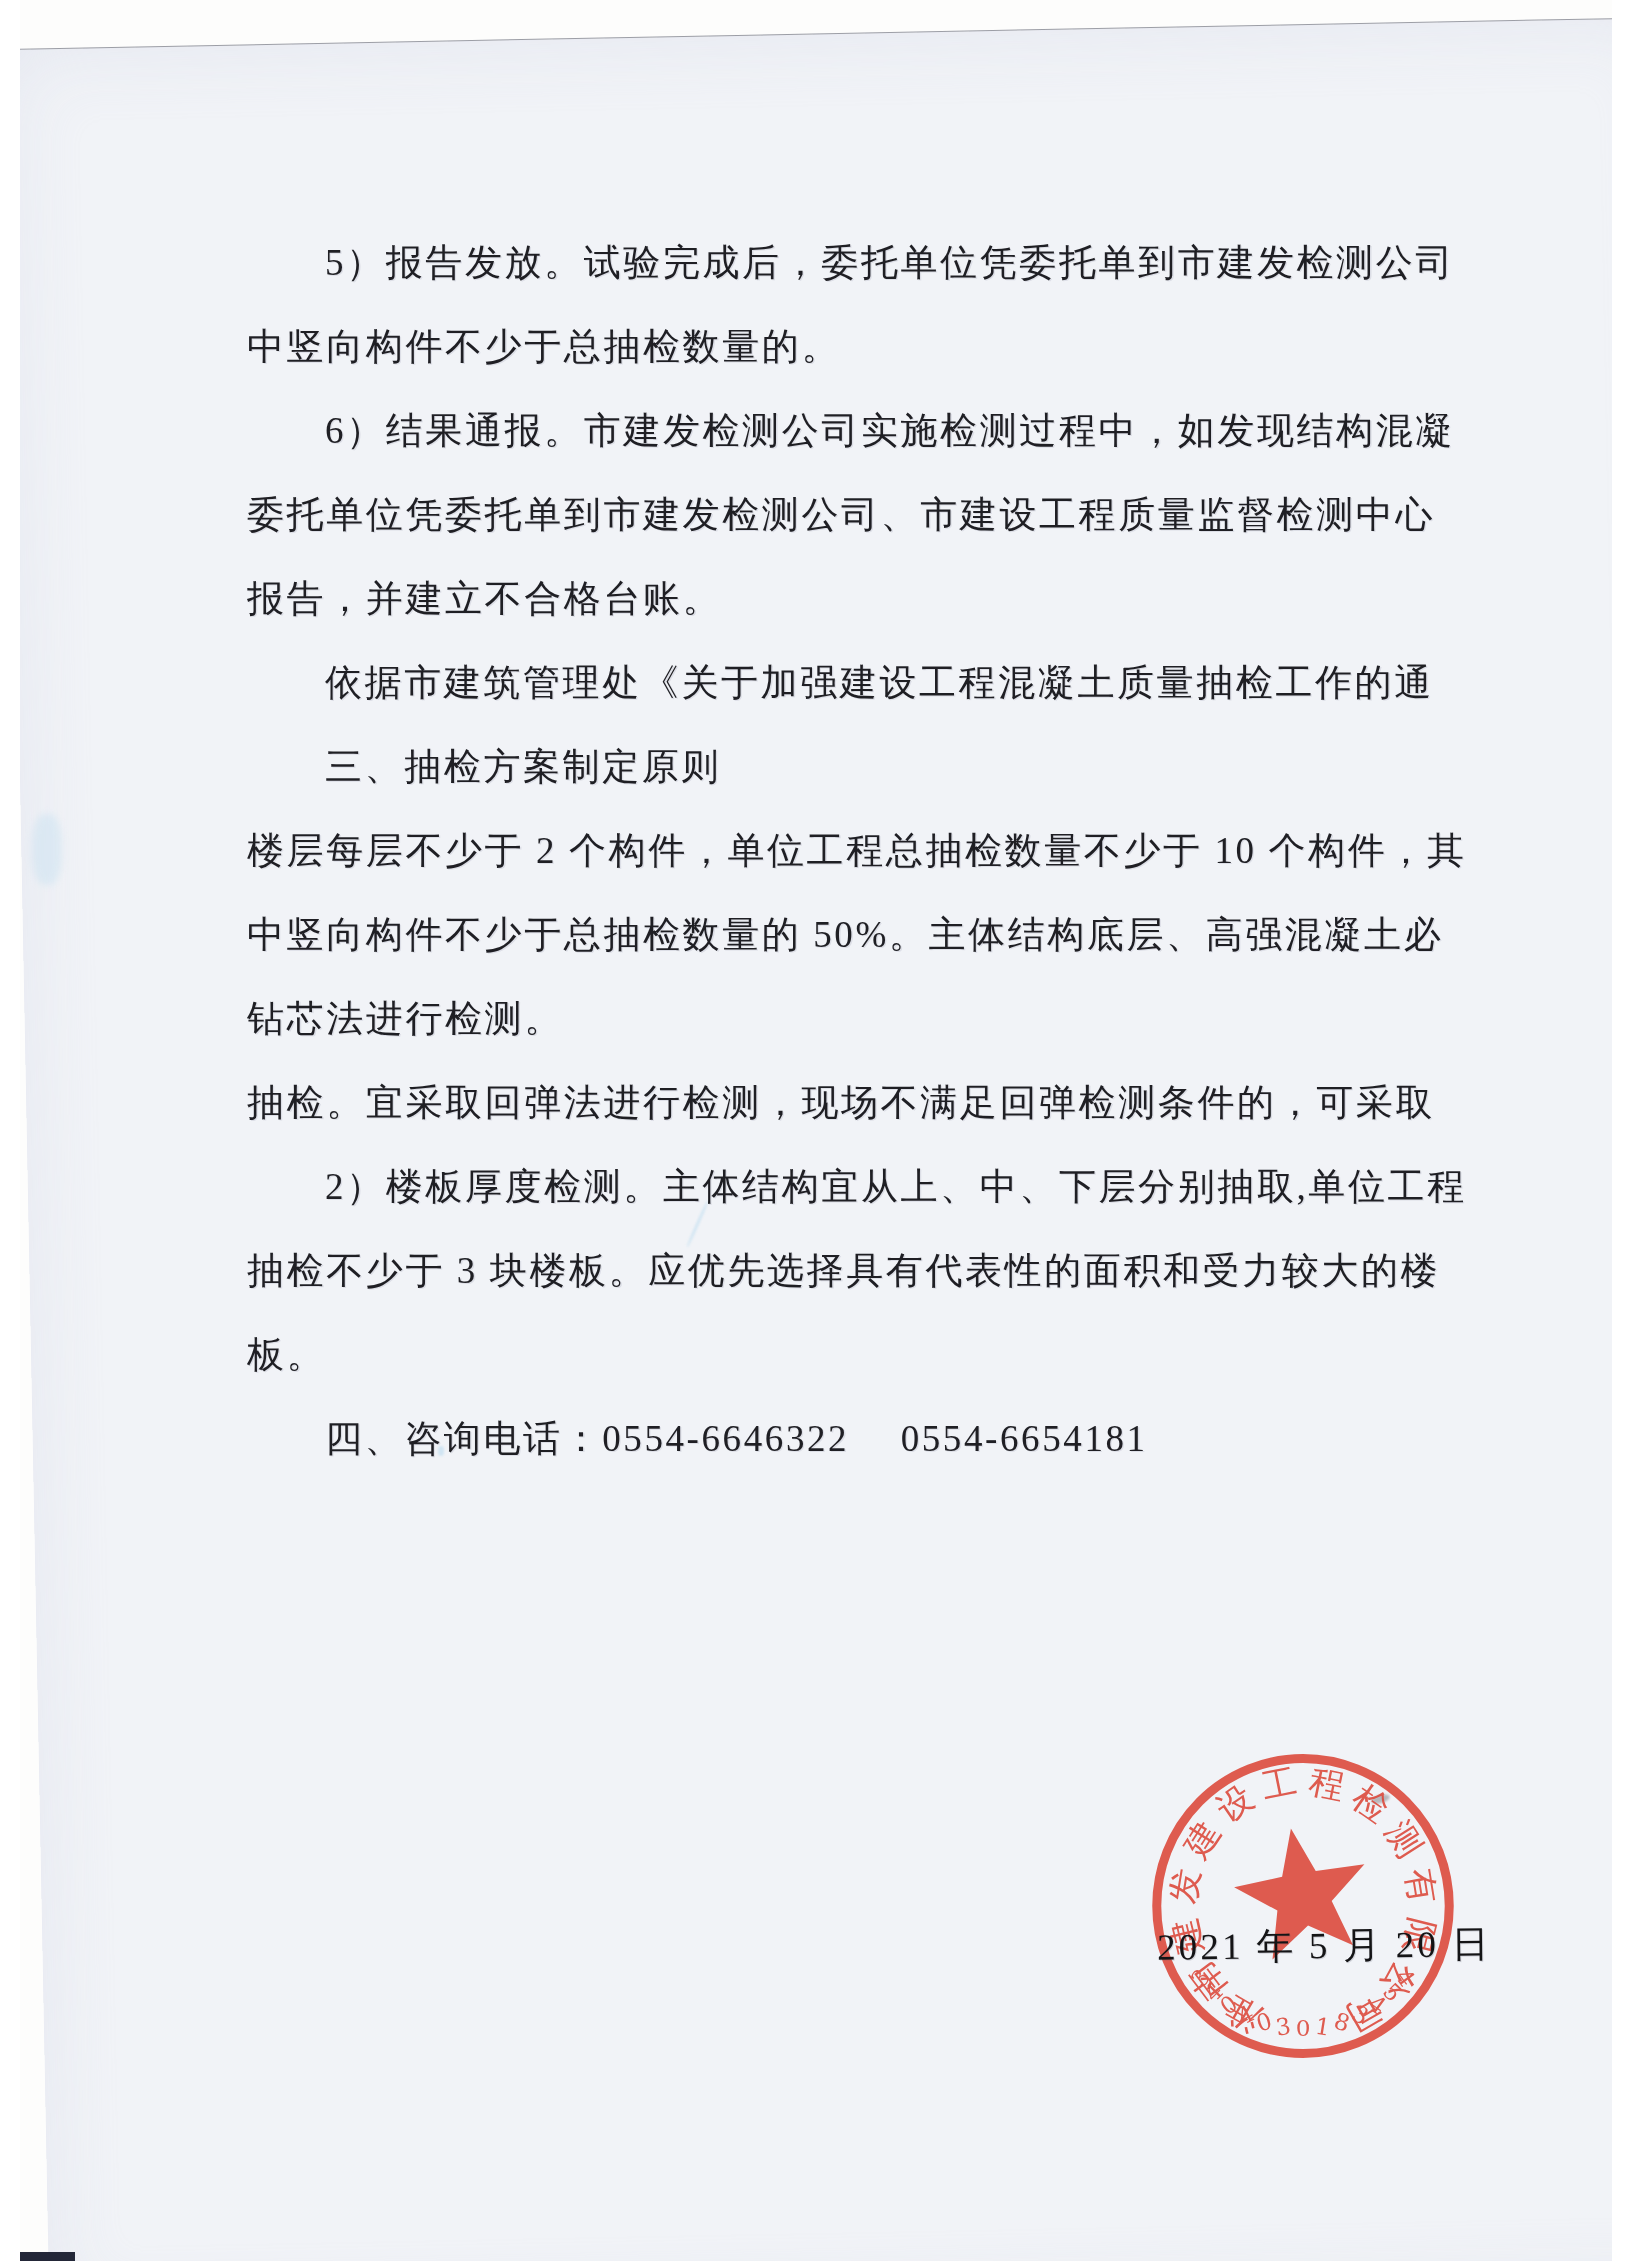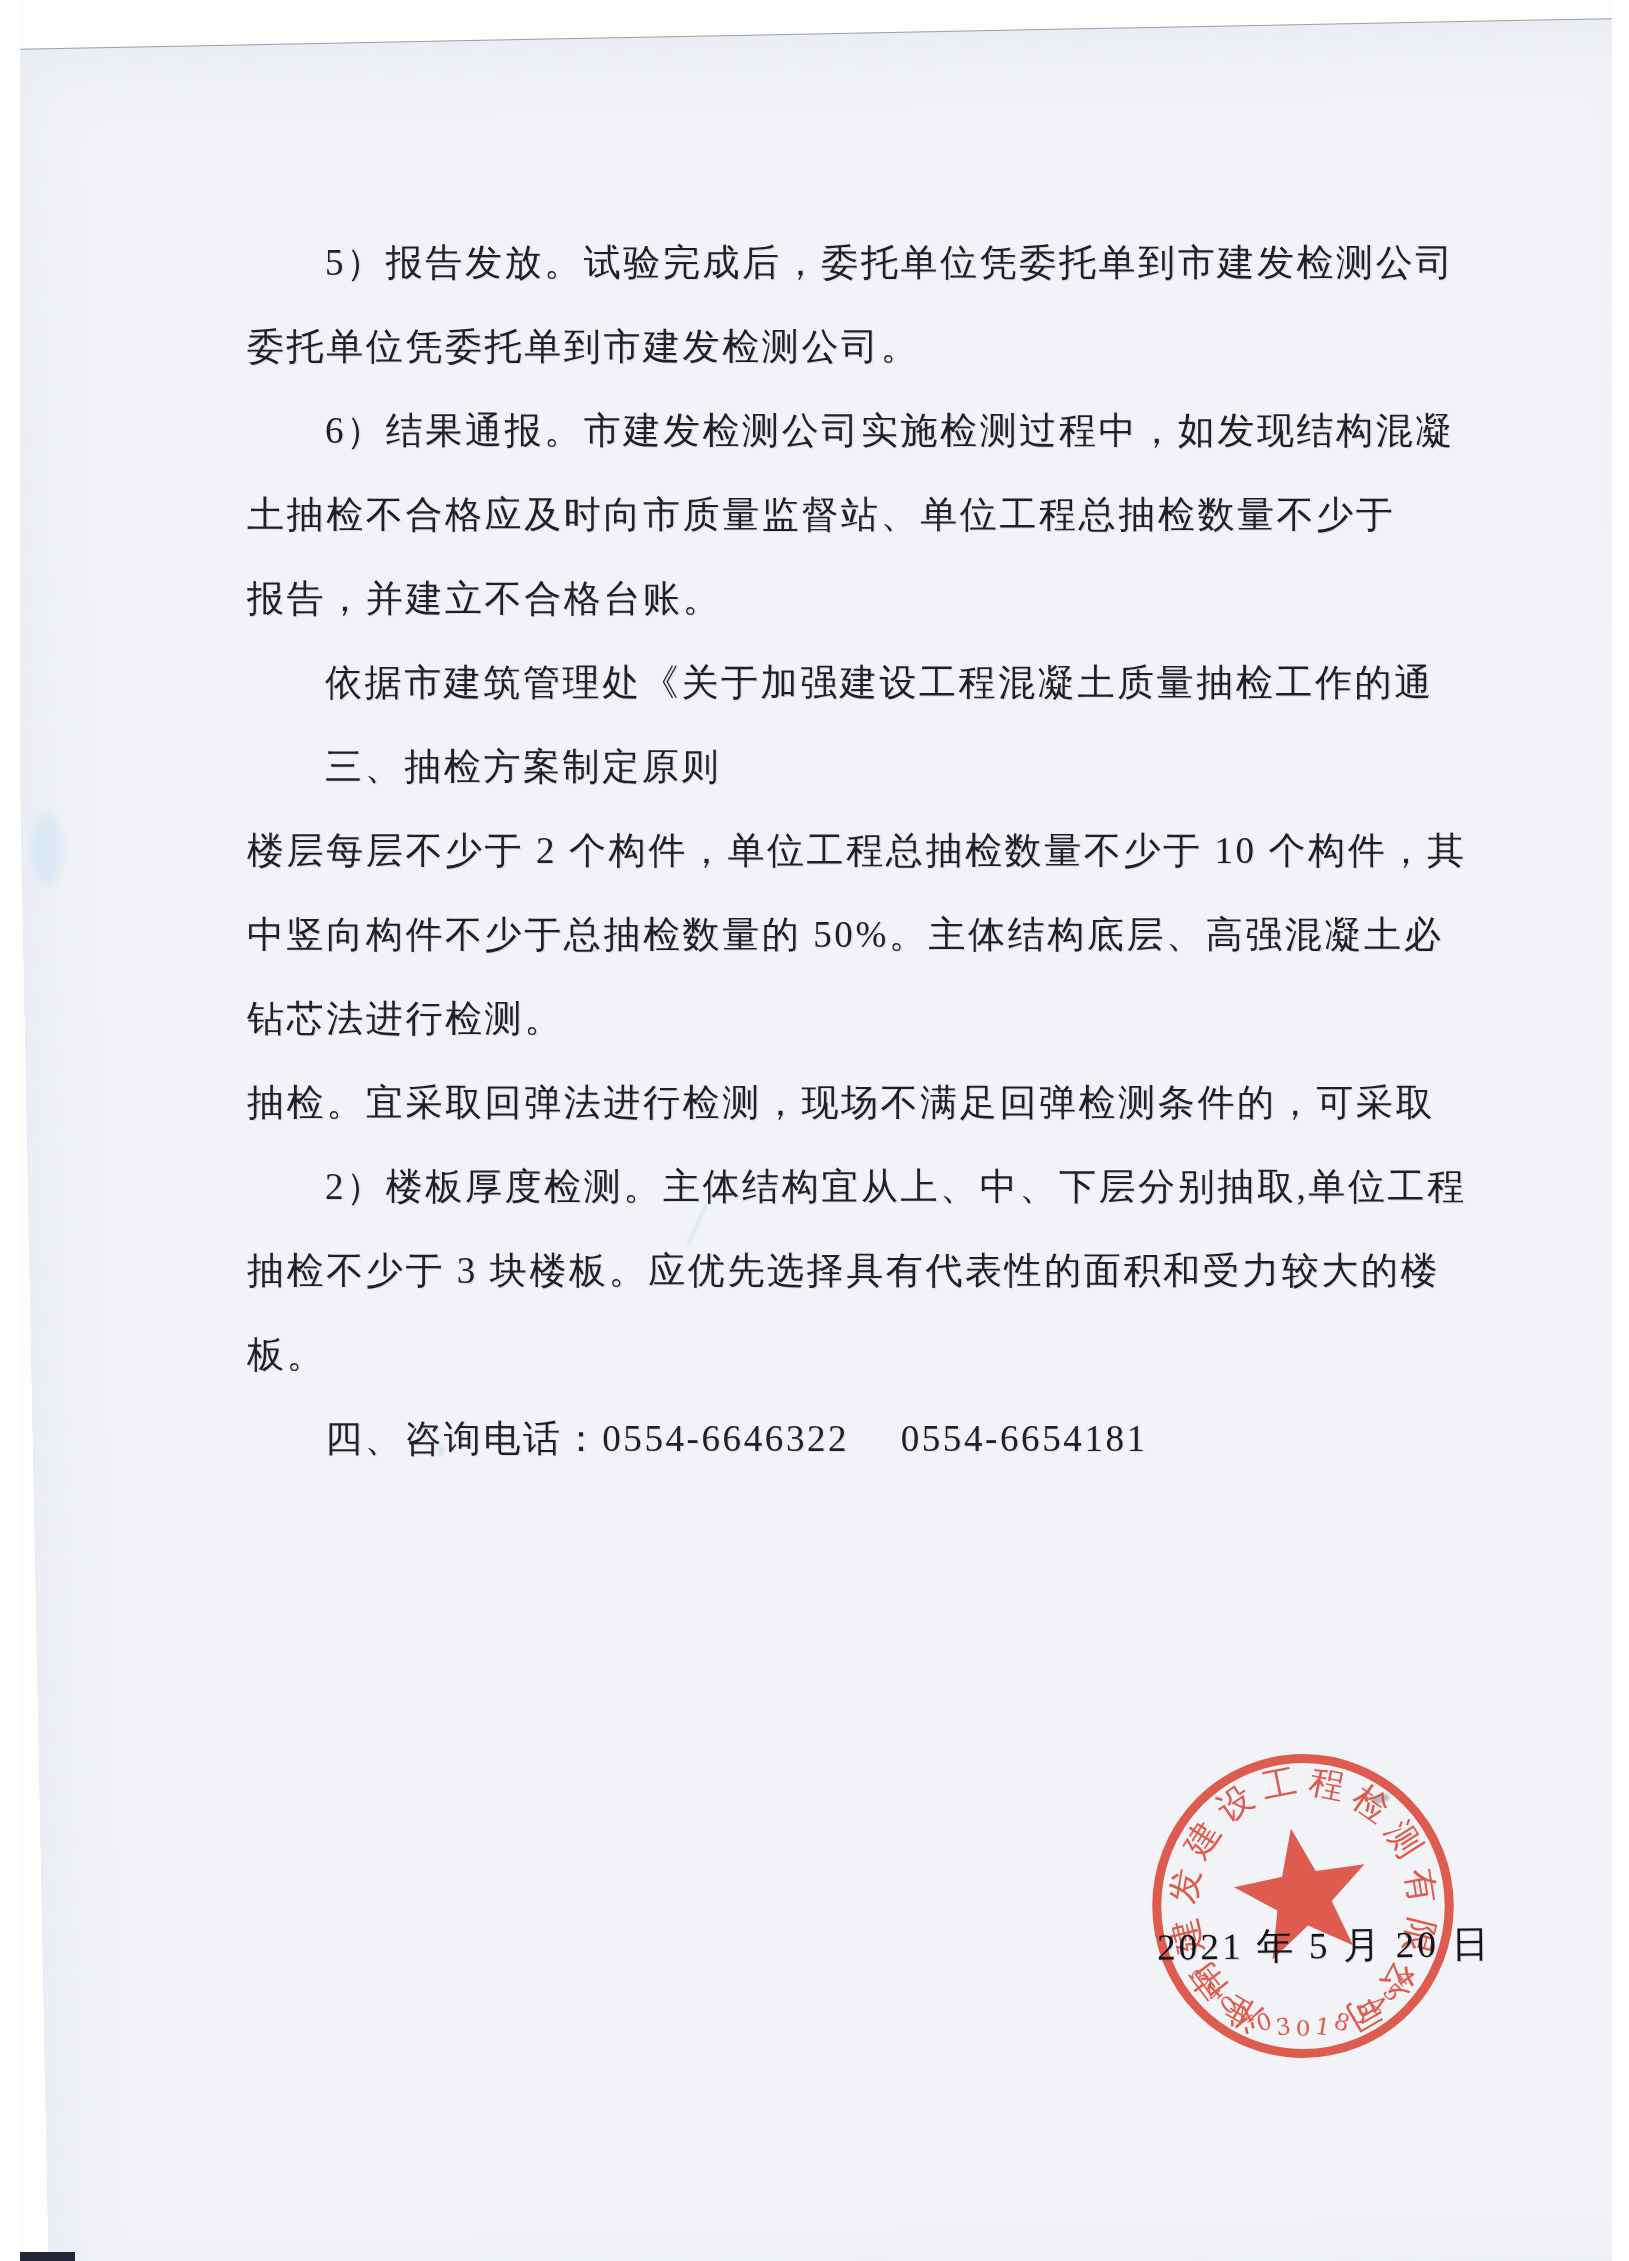--- a/index.html
+++ b/index.html
@@ -75,23 +75,23 @@
   <div id="paper"></div>
 
   <div id="corner-bar"></div>
   <div id="speck-1" class="speck-blue"></div>
   <div id="speck-2" class="speck-blue"></div>
   <div id="speck-3" class="speck-blue"></div>
   <div id="smudge"></div>
 
   <div id="doc-text">
     <div class="line ind">5）报告发放。试验完成后，委托单位凭委托单到市建发检测公司</div>
-    <div class="line">委托单位凭委托单到市建发检测公司。</div>
+    <div class="line">中竖向构件不少于总抽检数量的。</div>
     <div class="line ind">6）结果通报。市建发检测公司实施检测过程中，如发现结构混凝</div>
-    <div class="line">土抽检不合格应及时向市质量监督站、单位工程总抽检数量不少于</div>
+    <div class="line">委托单位凭委托单到市建发检测公司、市建设工程质量监督检测中心</div>
     <div class="line">报告，并建立不合格台账。</div>
     <div class="line ind">依据市建筑管理处《关于加强建设工程混凝土质量抽检工作的通</div>
     <div class="line ind">三、抽检方案制定原则</div>
     <div class="line">楼层每层不少于 2 个构件，单位工程总抽检数量不少于 10 个构件，其</div>
     <div class="line">中竖向构件不少于总抽检数量的 50%。主体结构底层、高强混凝土必</div>
     <div class="line">钻芯法进行检测。</div>
     <div class="line">抽检。宜采取回弹法进行检测，现场不满足回弹检测条件的，可采取</div>
     <div class="line ind">2）楼板厚度检测。主体结构宜从上、中、下层分别抽取,单位工程</div>
     <div class="line">抽检不少于 3 块楼板。应优先选择具有代表性的面积和受力较大的楼</div>
     <div class="line">板。</div>

